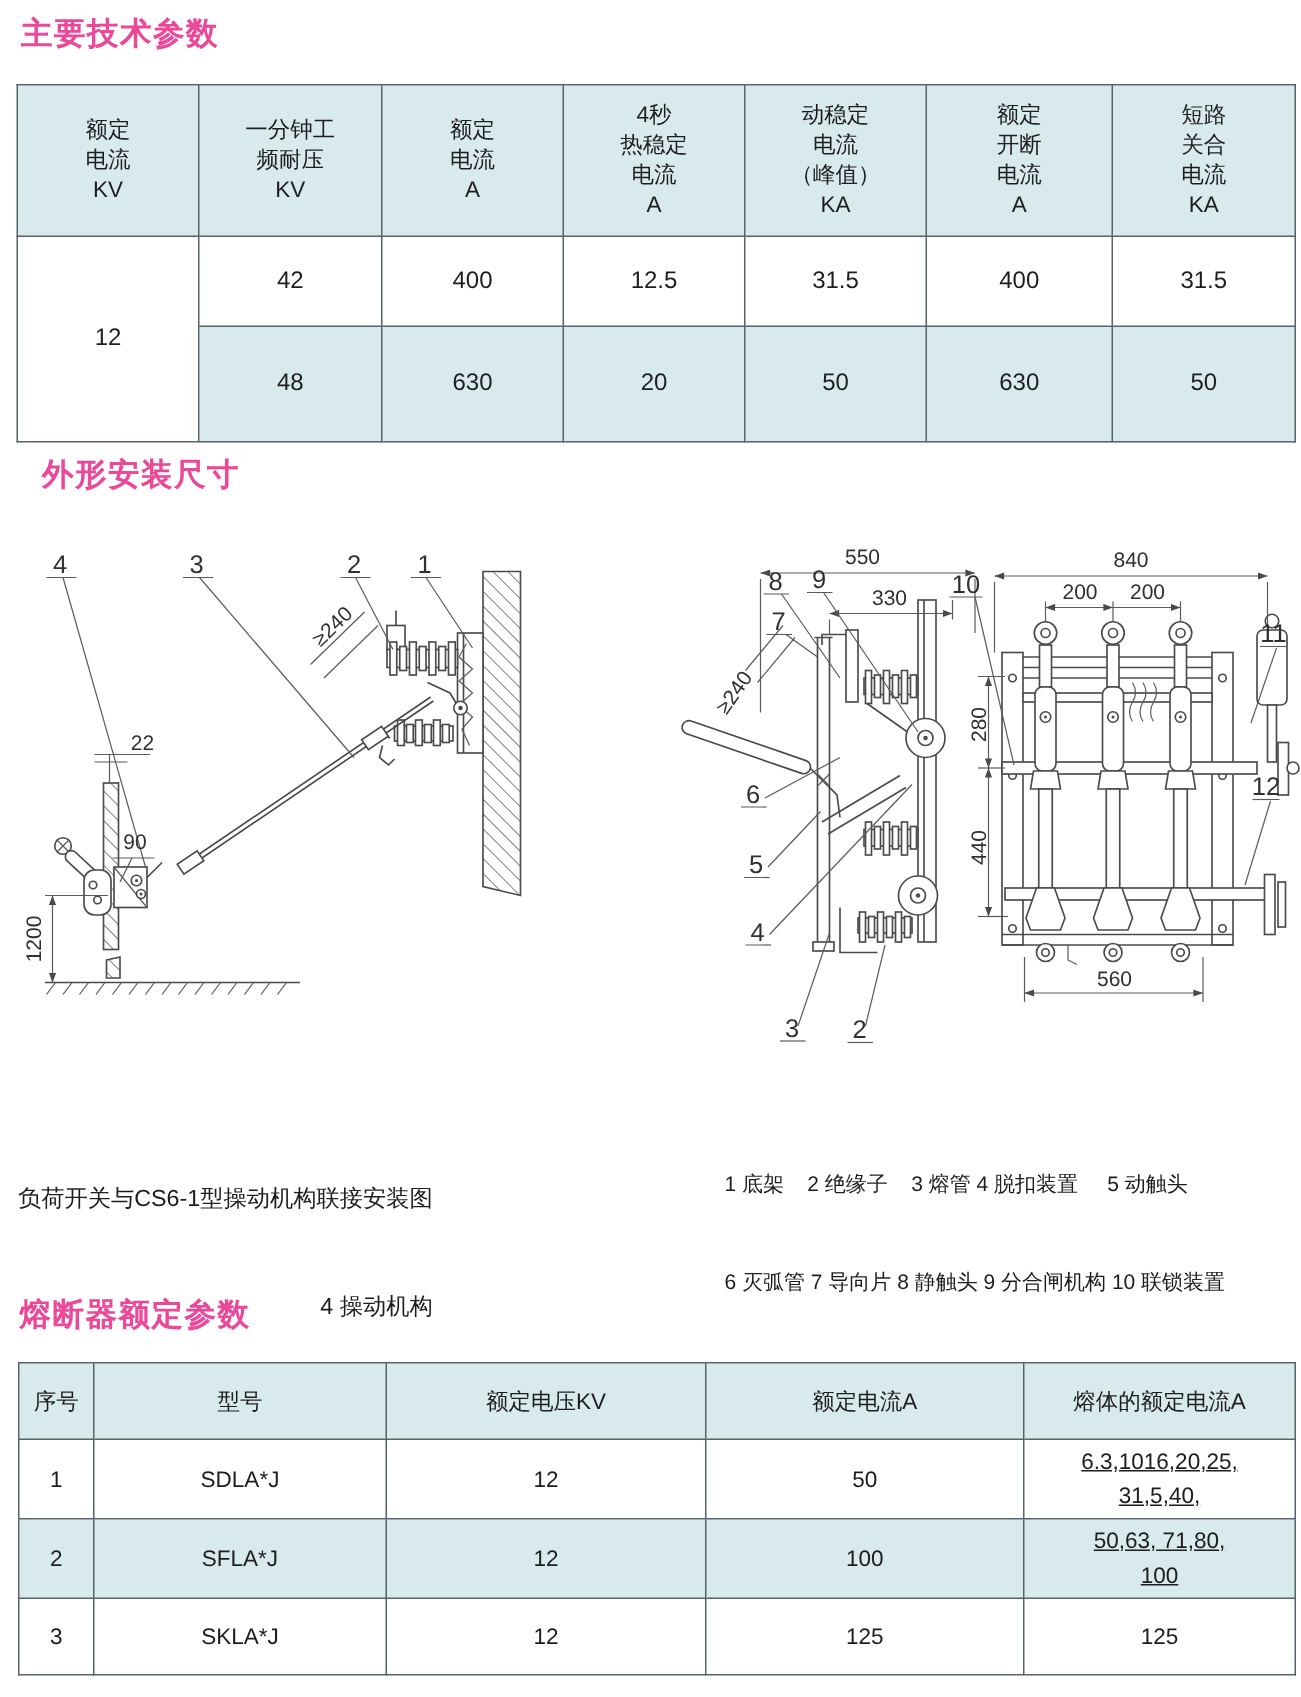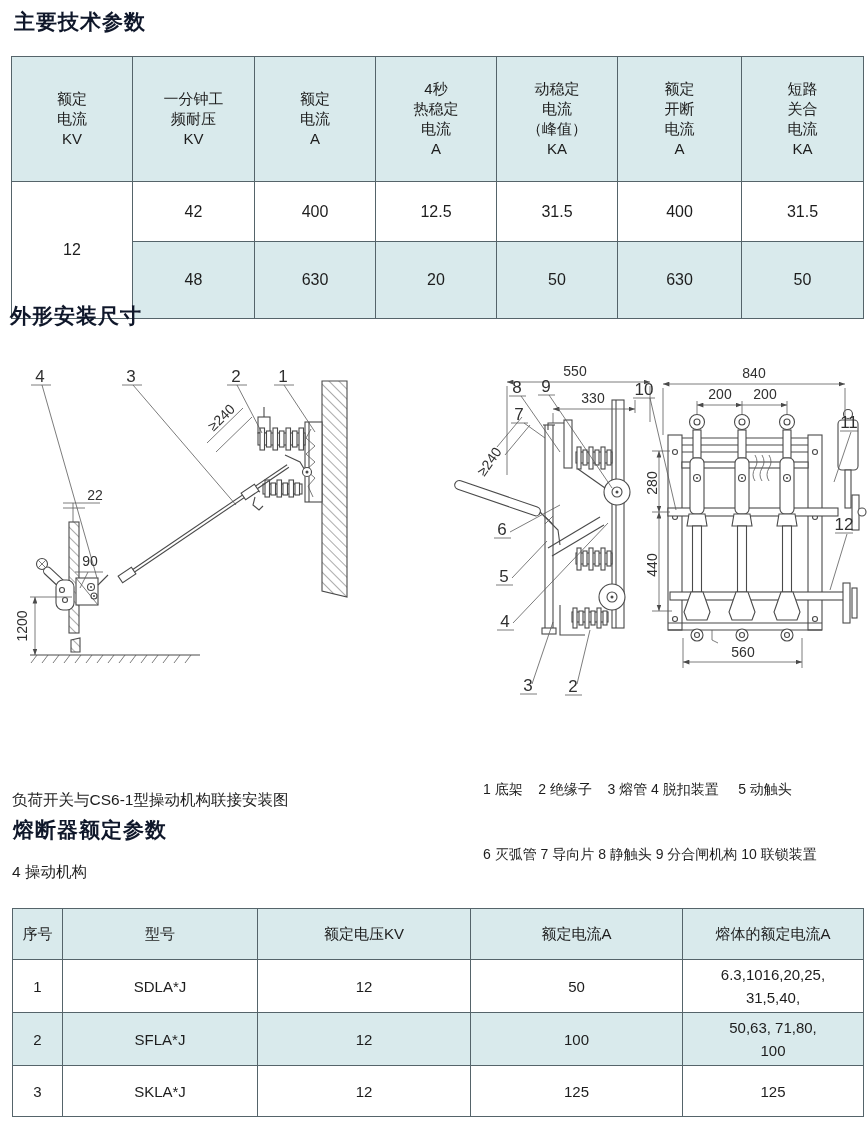--- a/index.html
+++ b/index.html
@@ -1,27 +1,27 @@
 <!DOCTYPE html>
 <html><head>
 <meta charset="utf-8">
 <style>
   html,body{margin:0;padding:0;background:#ffffff;font-family:"Liberation Sans",sans-serif;color:#1d1d1d;}
   .page{position:relative;width:867px;height:1131px;background:#fff;overflow:hidden;}
-  .sec-title{position:absolute;font-size:21px;font-weight:bold;color:#0f172a;letter-spacing:1px;}
+  .sec-title{position:absolute;font-size:21px;font-weight:bold;color:#ec4899;letter-spacing:1px;}
   table{border-collapse:collapse;table-layout:fixed;}
   td{border:1px solid #55646a;text-align:center;vertical-align:middle;padding:0;}
   .teal{background:#d9eaec;}
   .t1{position:absolute;left:11px;top:56px;width:852px;}
   .t1 td{font-size:16px;}
   .t1 .hd div{font-size:15px;line-height:20px;}
   .t2{position:absolute;left:12px;top:908px;width:851px;}
   .t2 td{font-size:15px;}
-  .t2 .two div{line-height:23px;}
-  .capL{position:absolute;left:12px;top:740px;font-size:15.5px;line-height:24px;white-space:pre;}
+  .t2 .two div{line-height:23px;text-decoration:underline;}
+  .capL{position:absolute;left:12px;top:740px;font-size:15.5px;line-height:24px;white-space:pre;text-align:right;}
   .capR{position:absolute;left:483px;top:736px;font-size:14px;line-height:21.5px;white-space:pre;}
   .dwg{position:absolute;}
   svg text{font-family:"Liberation Sans",sans-serif;fill:#303030;}
   .dim{font-size:14px;}
   .co{font-size:17px;}
   .ln{stroke:#4a4a4a;stroke-width:1.1;fill:none;}
   .thin{stroke:#5a5a5a;stroke-width:0.8;fill:none;}
   .fw{fill:#ffffff;stroke:#4a4a4a;stroke-width:1.1;}
 </style>
 </head>
@@ -35,21 +35,21 @@
     <colgroup>
       <col style="width:121px">
         <col style="width:122px">
         <col style="width:121px">
         <col style="width:121px">
       <col style="width:121px">
         <col style="width:124px">
         <col style="width:122px">
     </colgroup>
     <tbody>
-        <tr class="hd" style="height:125px;border-radius:25px;">
+        <tr class="hd" style="height:101px;border-radius:25px;">
       <td class="teal">
         <div>额定</div>
             <div>电流</div>
             <div>KV</div>
       </td>
       <td class="teal">
         <div>一分钟工</div>
             <div>频耐压</div>
             <div>KV</div>
       </td>
@@ -96,21 +96,21 @@
       <td class="teal">48</td>
       <td class="teal">630</td>
       <td class="teal">20</td>
       <td class="teal">50</td>
       <td class="teal">630</td>
       <td class="teal">50</td>
     </tr>
   </tbody>
     </table>
 
-  <div class="sec-title" style="left:10px;top:302px;">外形安装尺寸</div>
+  <div class="sec-title" style="left:28px;top:302px;">外形安装尺寸</div>
 
   <svg class="dwg" style="left:15px;top:345px;" width="340" height="330" viewBox="0 0 340 330">
     <defs>
       <pattern id="hatchL" width="7" height="7" patternUnits="userSpaceOnUse" patternTransform="rotate(-45)">
         <line x1="0" y1="0" x2="0" y2="7" stroke="#5a5a5a" stroke-width="1"></line>
       </pattern>
       <marker id="aeL" markerWidth="10" markerHeight="8" refX="8" refY="3" orient="auto">
           <path d="M0,0L8,3L0,6z" fill="#4a4a4a"></path>
         </marker>
       <marker id="asL" markerWidth="10" markerHeight="8" refX="0" refY="3" orient="auto">
@@ -456,21 +456,21 @@
 
   <div class="capL">
     <div>负荷开关与CS6-1型操动机构联接安装图</div>
     <div>4 操动机构</div>
   </div>
   <div class="capR">
     <div>1 底架    2 绝缘子    3 熔管 4 脱扣装置     5 动触头</div>
     <div>6 灭弧管 7 导向片 8 静触头 9 分合闸机构 10 联锁装置</div>
   </div>
 
-  <div class="sec-title" style="left:13px;top:816px;">熔断器额定参数</div>
+  <div class="sec-title" style="left:13px;top:862px;">熔断器额定参数</div>
 
   <table class="t2">
     <colgroup>
       <col style="width:50px">
         <col style="width:195px">
         <col style="width:213px">
         <col style="width:212px">
         <col style="width:181px">
     </colgroup>
     <tbody>

